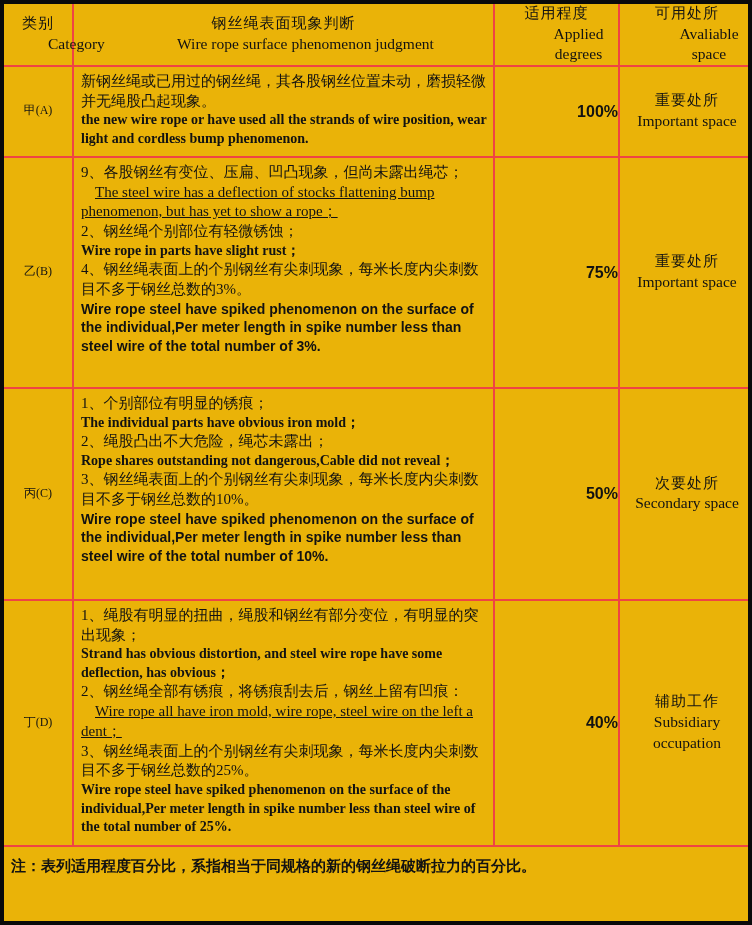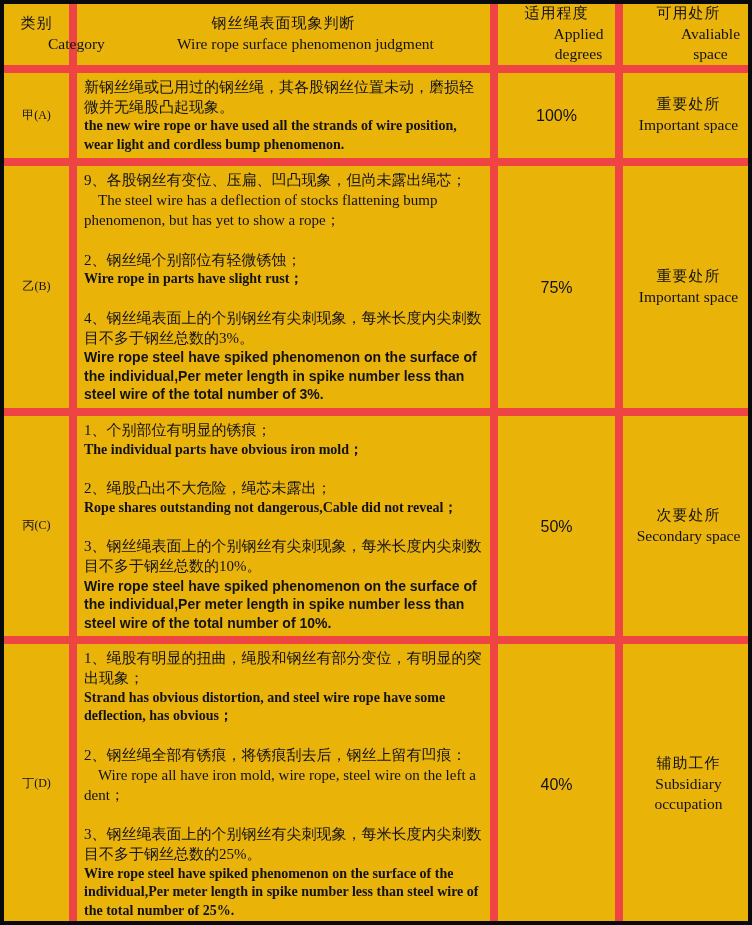--- a/index.html
+++ b/index.html
@@ -15,21 +15,21 @@
     border: 4px solid #0a0a0a;
     overflow: hidden;
   }
   table.main {
     width: 100%;
     height: 917px;
     border-collapse: collapse;
     table-layout: fixed;
   }
   td {
-    border: 8px solid #ef4444;
+    border: 2px solid #ef4444;
     vertical-align: middle;
     font-size: 15px;
     line-height: 1.32;
   }
   
   tr td:first-child { border-left: none; }
   tr td:last-child  { border-right: none; }
   tr:first-child td { border-top: none; }
   tr:last-child td  { border-bottom: none; }
 
@@ -43,34 +43,34 @@
   .th-cell .zh { display: block; font-size: 15px; letter-spacing: 1px; }
   .th-cell .en { display: block; font-size: 15.5px; margin-left: 44px; }
 
   .cat-cell { text-align: center; font-size: 12px; }
 
   .desc-cell {
     vertical-align: top;
     padding: 5px 6px 4px 7px;
     text-align: left;
   }
-  .para + .para { margin-top: 20px; }
+  .para + .para { }
   .para .zh { display: block; }
   .para .en { display: block; font-size: 14px; font-weight: bold; }
-  .para .en-inline { margin-left: 14px; }
+  .para .en-inline { margin-left: 14px; text-decoration: underline; }
   .para .en.sans, .para .en-inline.sans {
     font-family: "Liberation Sans", "DejaVu Sans", sans-serif;
     font-weight: 600;
     font-size: 14px;
   }
 
   .degree-cell {
-    text-align: center;
+    text-align: right;
     font-family: "Liberation Sans", "DejaVu Sans", sans-serif;
-    font-weight: normal;
+    font-weight: bold;
     font-size: 16px;
   }
 
   .space-cell { text-align: center; }
   .space-cell .zh { display: block; letter-spacing: 1px; }
   .space-cell .en { display: block; font-size: 15.5px; }
 
   .note-cell {
     vertical-align: top;
     padding: 10px 6px 4px 7px;

